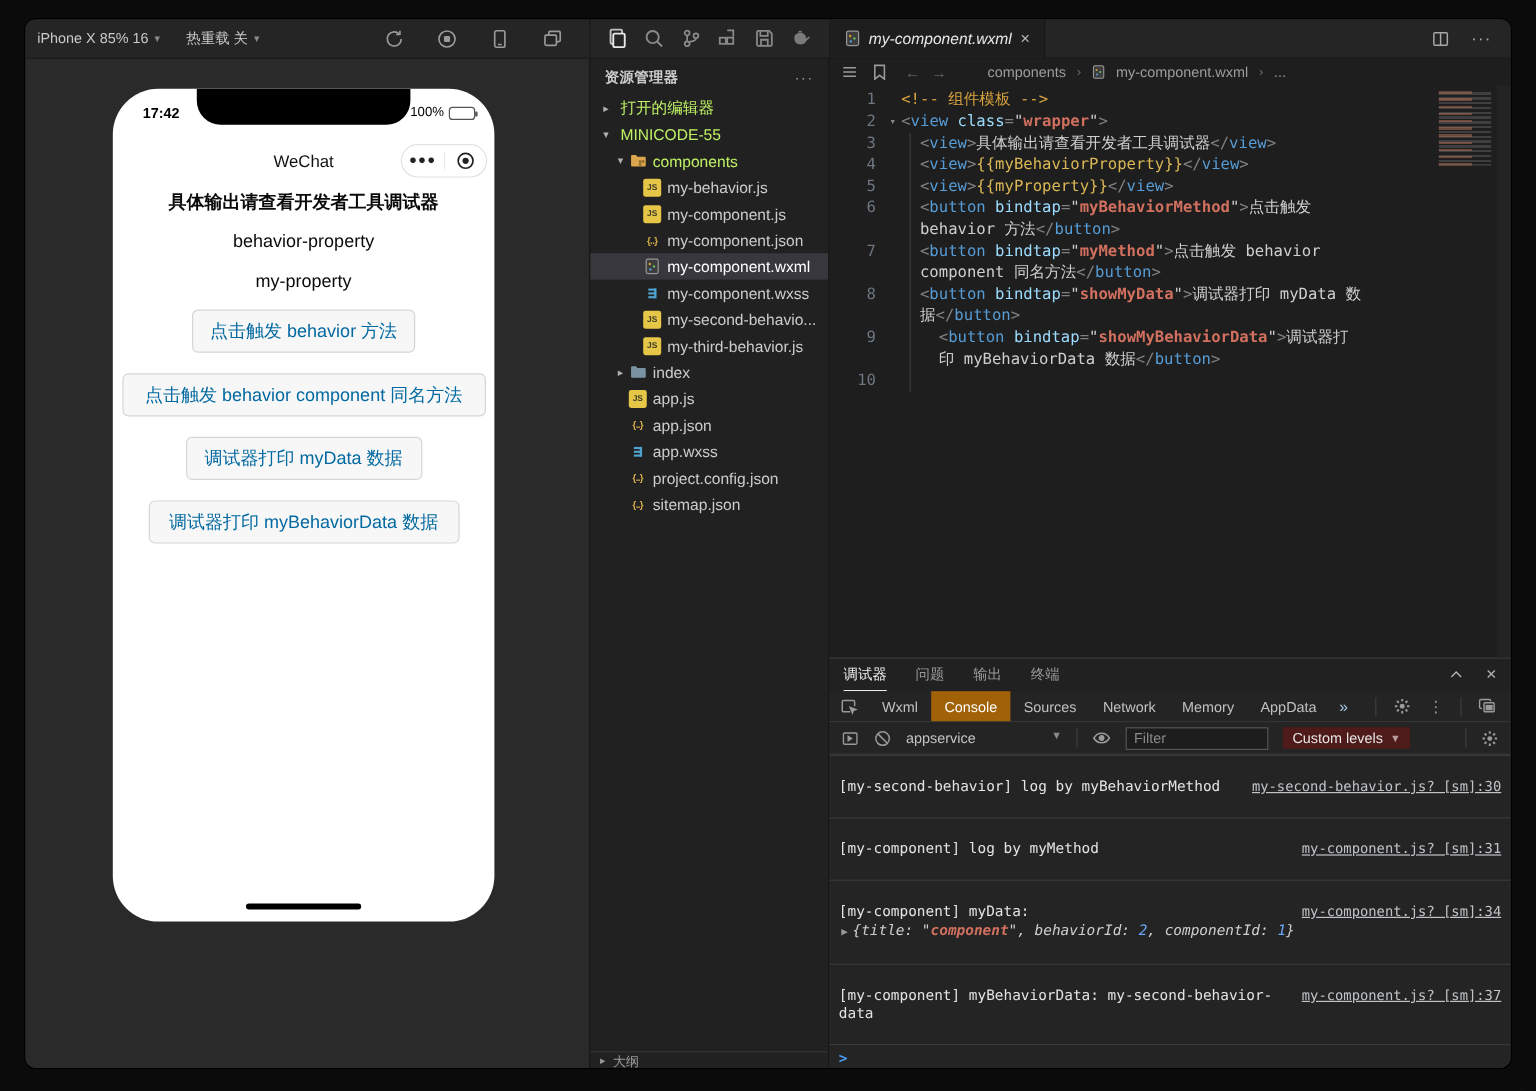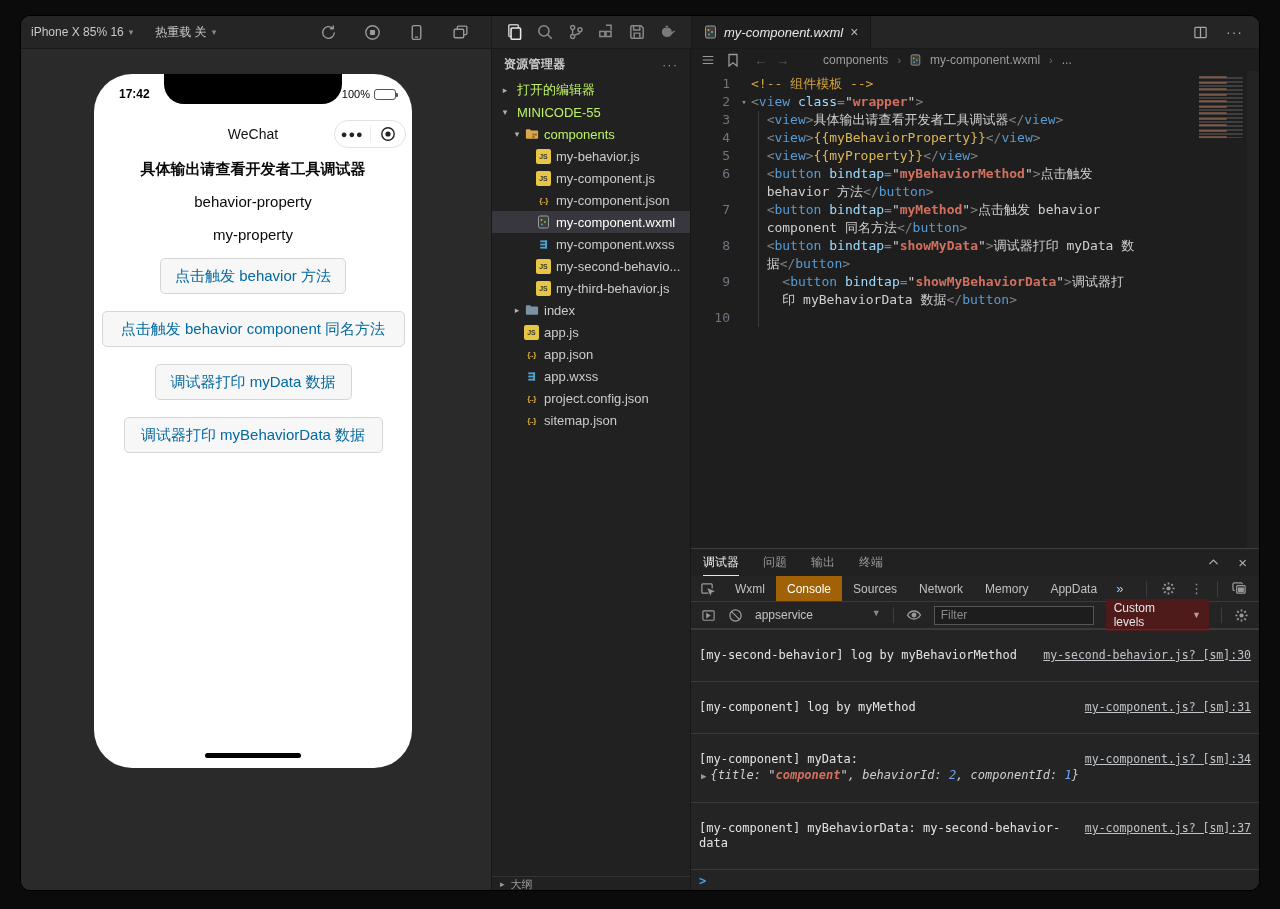--- a/index.html
+++ b/index.html
@@ -116,21 +116,21 @@
   .dt-inspect{padding:0 9px;color:#9a9a9a;}
   .dt-tab{padding:0 11px;height:100%;display:flex;align-items:center;font-size:12px;color:#c0c0c0;}
   .dt-tab.active{background:#a16207;color:#fff;}
   .dt-more{color:#a8c7e8;font-size:13px;padding:0 8px;}
   .dt-right{margin-left:auto;display:flex;align-items:center;gap:14px;padding-right:12px;color:#9a9a9a;}
   .vsep{width:1px;height:16px;background:#3d3d3d;}
   .filter-row{height:27px;display:flex;align-items:center;border-bottom:1px solid #3a3a3a;
               padding:0 10px;gap:12px;background:#242424;}
   .fr-context{display:flex;align-items:flex-start;gap:6px;font-size:12px;color:#c3c3c3;width:130px;}
   .fr-context .caret{margin-left:auto;color:#8a8a8a;font-size:9px;}
-  .filter-input{width:160px;height:19px;background:#1d1d1d;border:1px solid #555;color:#d0d0d0;
+  .filter-input{width:119px;height:19px;background:#1d1d1d;border:1px solid #555;color:#d0d0d0;
                 font-size:12px;padding:0 6px;outline:none;font-family:"Liberation Sans",sans-serif;}
   .filter-input::placeholder{color:#8a8a8a;}
   .custom-levels{background:var(--custom-levels-bg,#4e1a1a);color:#e6e6e6;font-size:12px;
                  padding:2px 8px;display:flex;align-items:center;gap:6px;}
   .custom-levels .caret{color:#b89a9a;font-size:9px;}
   .fr-gear{margin-left:auto;display:flex;align-items:center;gap:12px;color:#9a9a9a;}
 
   .console{flex:1;font-family:"DejaVu Sans Mono","Liberation Mono",monospace;font-size:12px;overflow:hidden;}
   .console-row{border-bottom:1px solid #3a3a3a;padding:18px 8px;color:#e3e3e5;}
   .console-row:first-child{border-top:1px solid #3a3a3a;}

